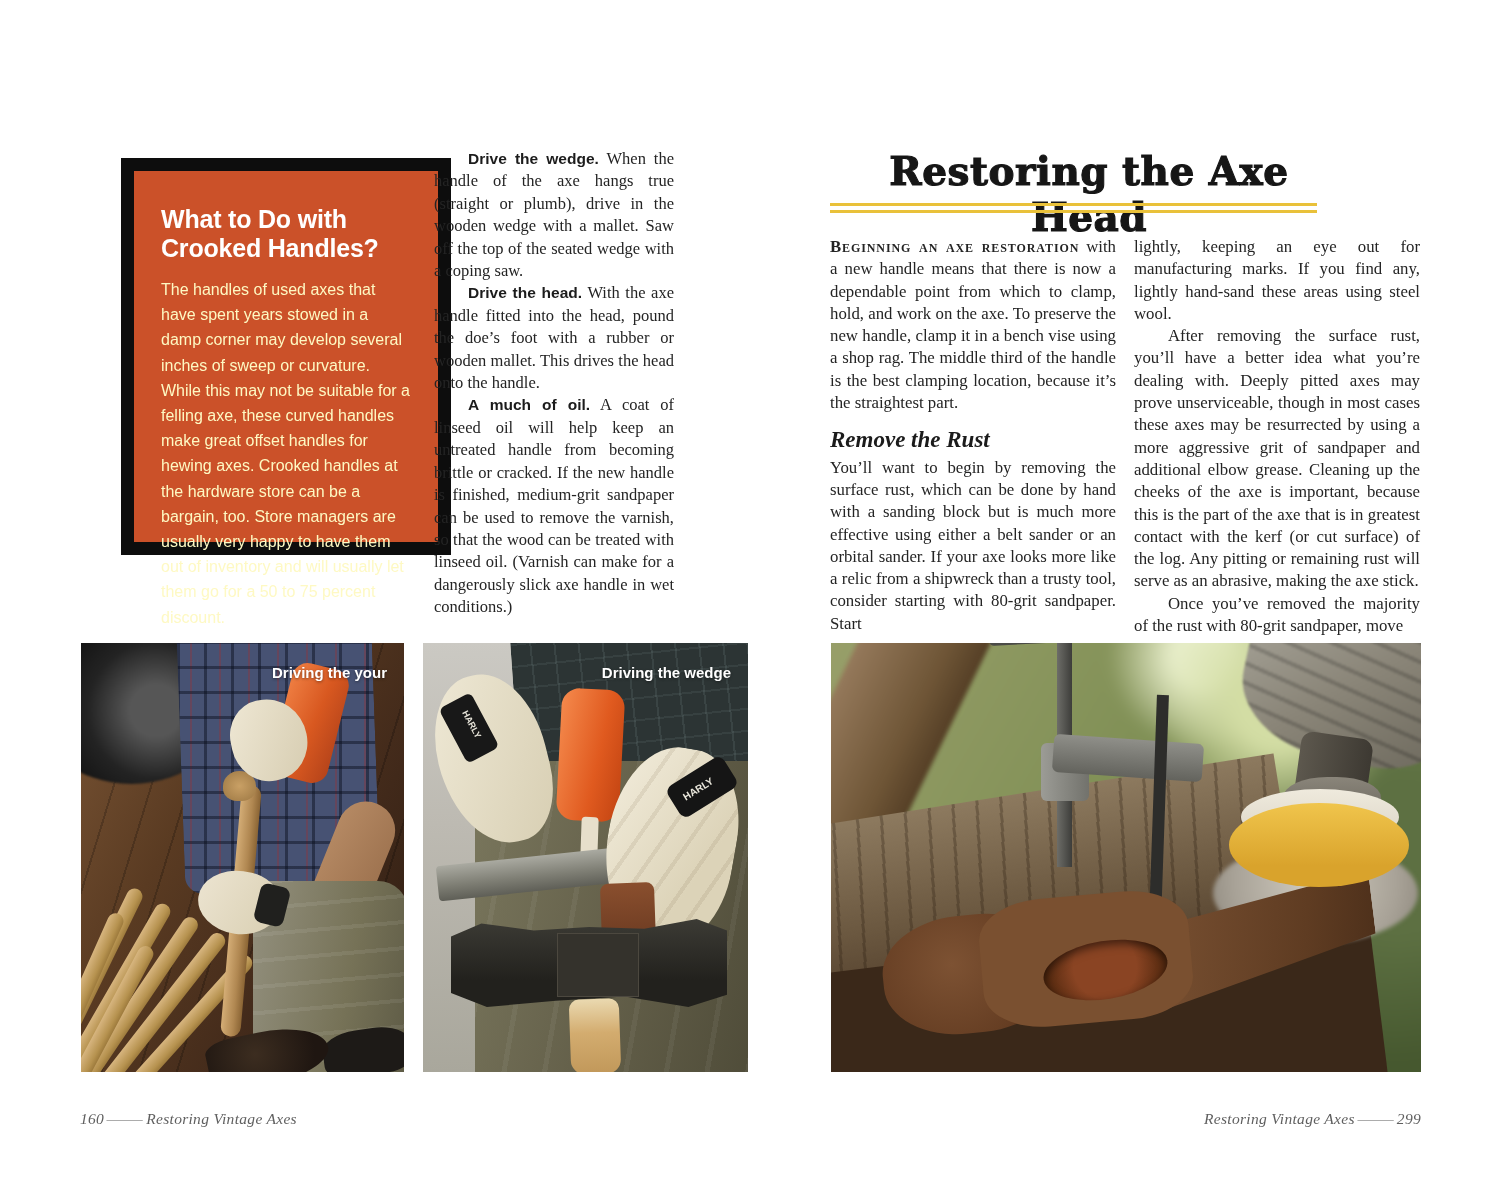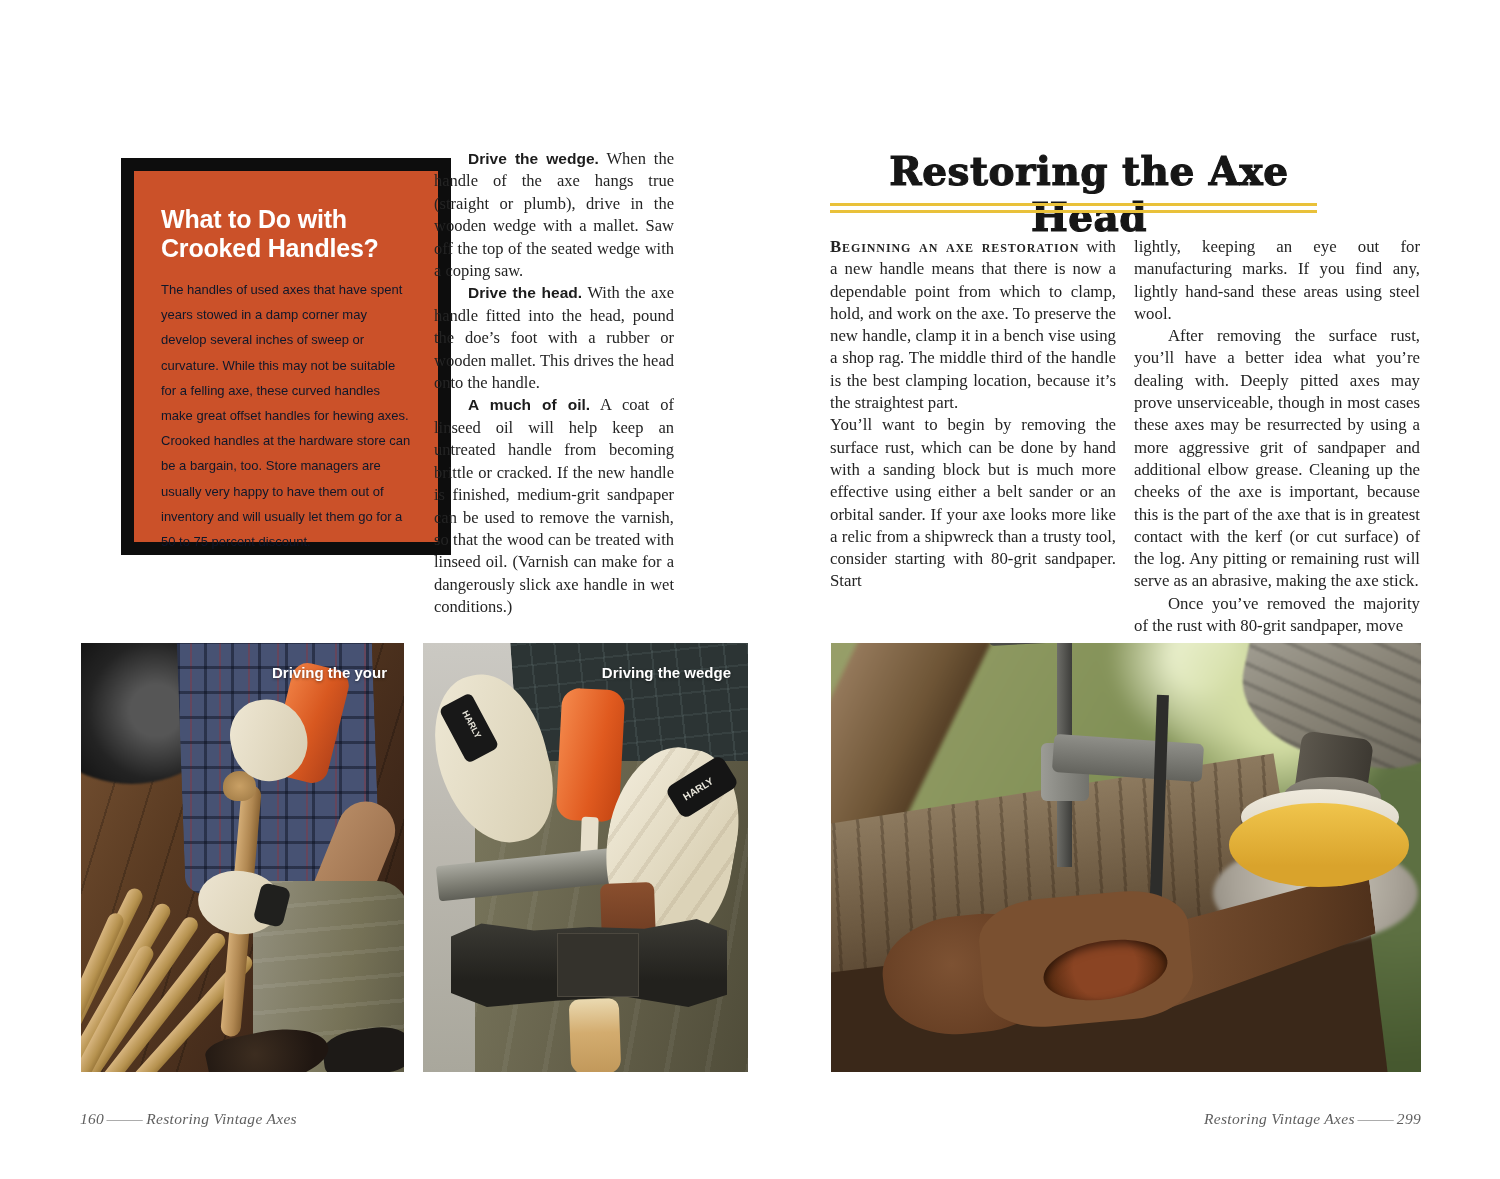--- a/index.html
+++ b/index.html
@@ -16,21 +16,21 @@
   .callout-inner {
     width:100%; height:100%; background:#cb5129; padding:34px 26px 0 27px;
   }
   .callout-title {
     font-family:"Liberation Sans", sans-serif; font-weight:700;
     font-size:25px; line-height:1.16; color:#ffffff; letter-spacing:-0.2px;
   }
   .callout-title span { display:block; }
   .callout-body {
     margin-top:14px; font-family:"Liberation Sans", sans-serif;
-    font-size:13px; line-height:25.2px; color:#0f172a;
+    font-size:16px; line-height:25.2px; color:#fef9c3;
   }
   
   .steps-col {
     position:absolute; left:434px; top:148px; width:240px;
     font-size:16.5px; line-height:22.4px; color:#242424; text-align:justify;
   }
   .steps-col p { text-indent:34px; }
   .lead {
     font-family:"Liberation Sans", sans-serif; font-weight:700;
     font-size:15.5px; color:#1c1c1c;
@@ -308,20 +308,21 @@
   </div>
 
   <h1 class="heading">Restoring the Axe Head</h1>
   <div class="heading-rule"></div>
 
   <div class="col col1">
     <p>
       <span class="smallcaps">Beginning an axe restoration</span>
       <span>with a new handle means that there is now a dependable point from which to clamp, hold, and work on the axe. To preserve the new handle, clamp it in a bench vise using a shop rag. The middle third of the handle is the best clamping location, because it’s the straightest part.</span>
     </p>
+    <h3 class="subhead">Remove the Rust</h3>
     <p>You’ll want to begin by removing the surface rust, which can be done by hand with a sanding block but is much more effective using either a belt sander or an orbital sander. If your axe looks more like a relic from a shipwreck than a trusty tool, consider starting with 80-grit sandpaper. Start</p>
   </div>
 
   <div class="col col2">
     <p>lightly, keeping an eye out for manufacturing marks. If you find any, lightly hand-sand these areas using steel wool.</p>
     <p class="indent">After removing the surface rust, you’ll have a better idea what you’re dealing with. Deeply pitted axes may prove unserviceable, though in most cases these axes may be resurrected by using a more aggressive grit of sandpaper and additional elbow grease. Cleaning up the cheeks of the axe is important, because this is the part of the axe that is in greatest contact with the kerf (or cut surface) of the log. Any pitting or remaining rust will serve as an abrasive, making the axe stick.</p>
     <p class="indent">Once you’ve removed the majority of the rust with 80-grit sandpaper, move</p>
   </div>
 
   <div class="photo photo3">

